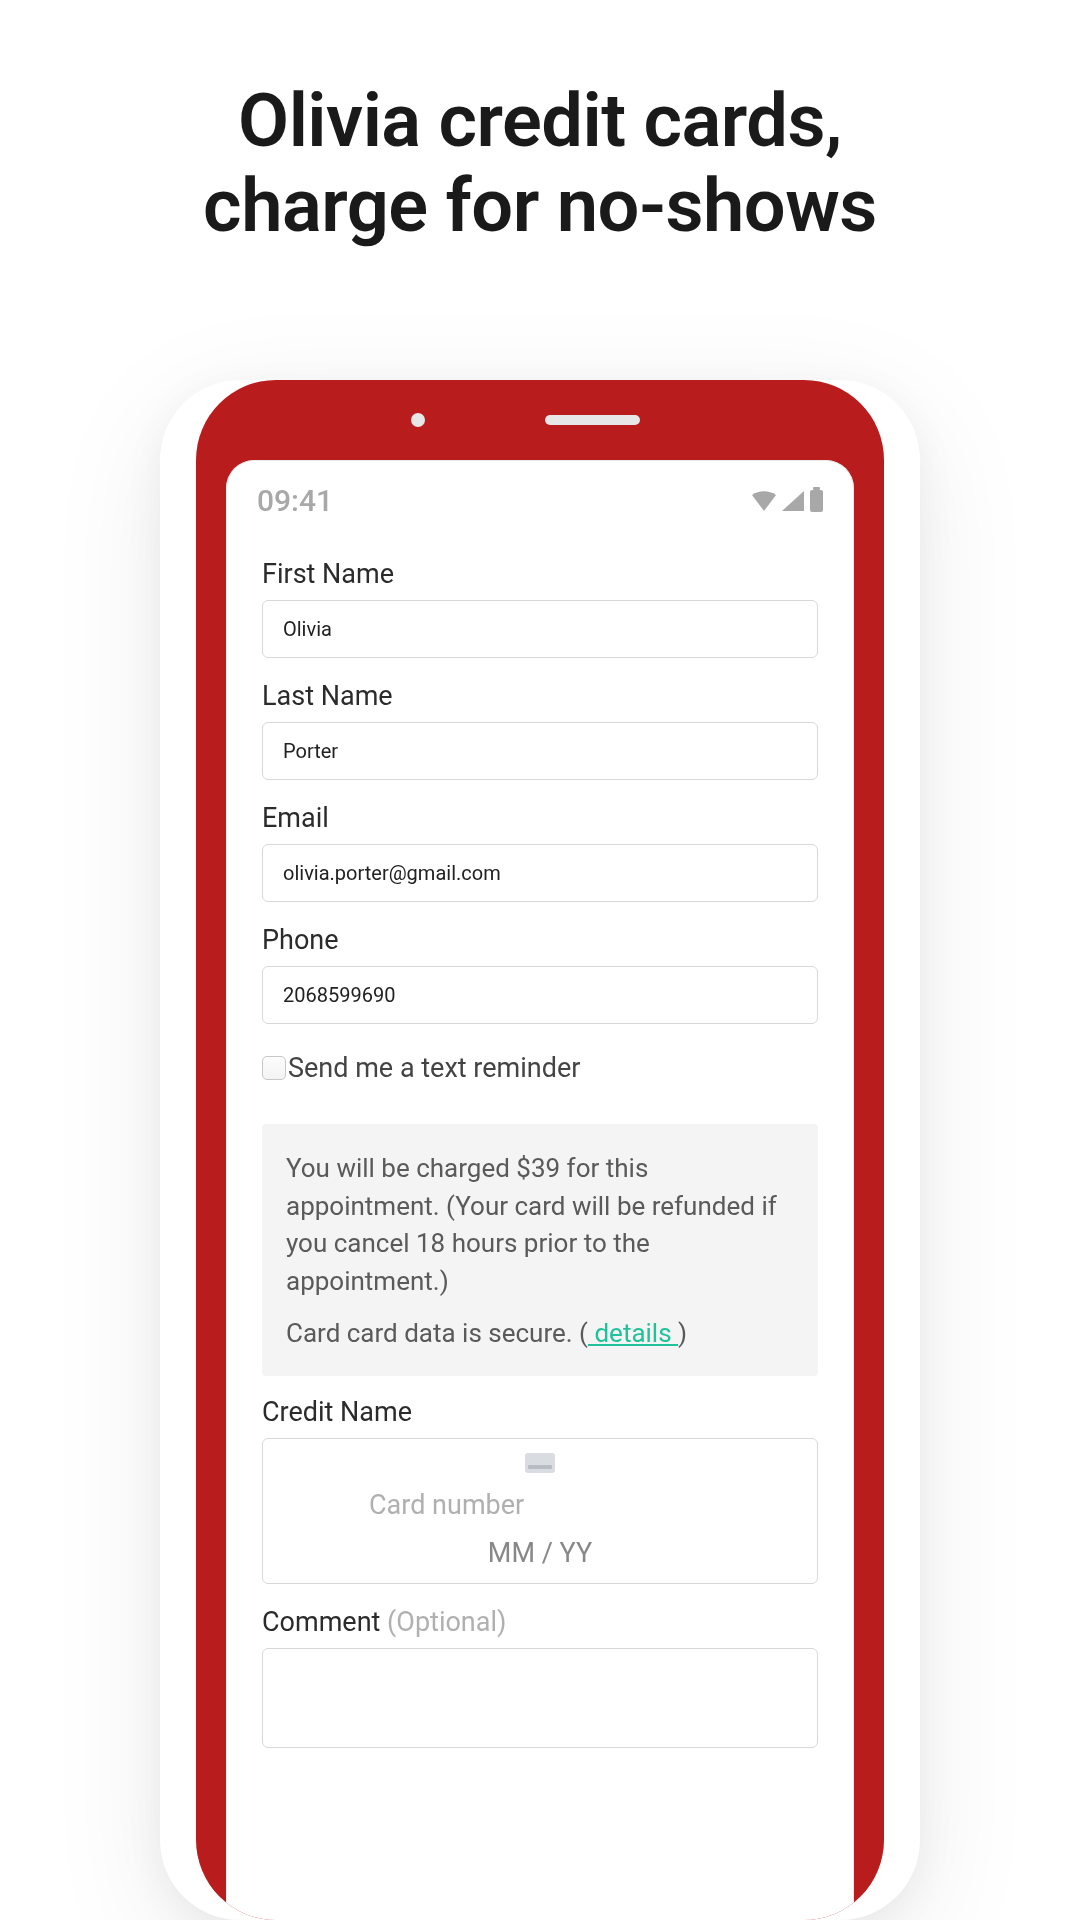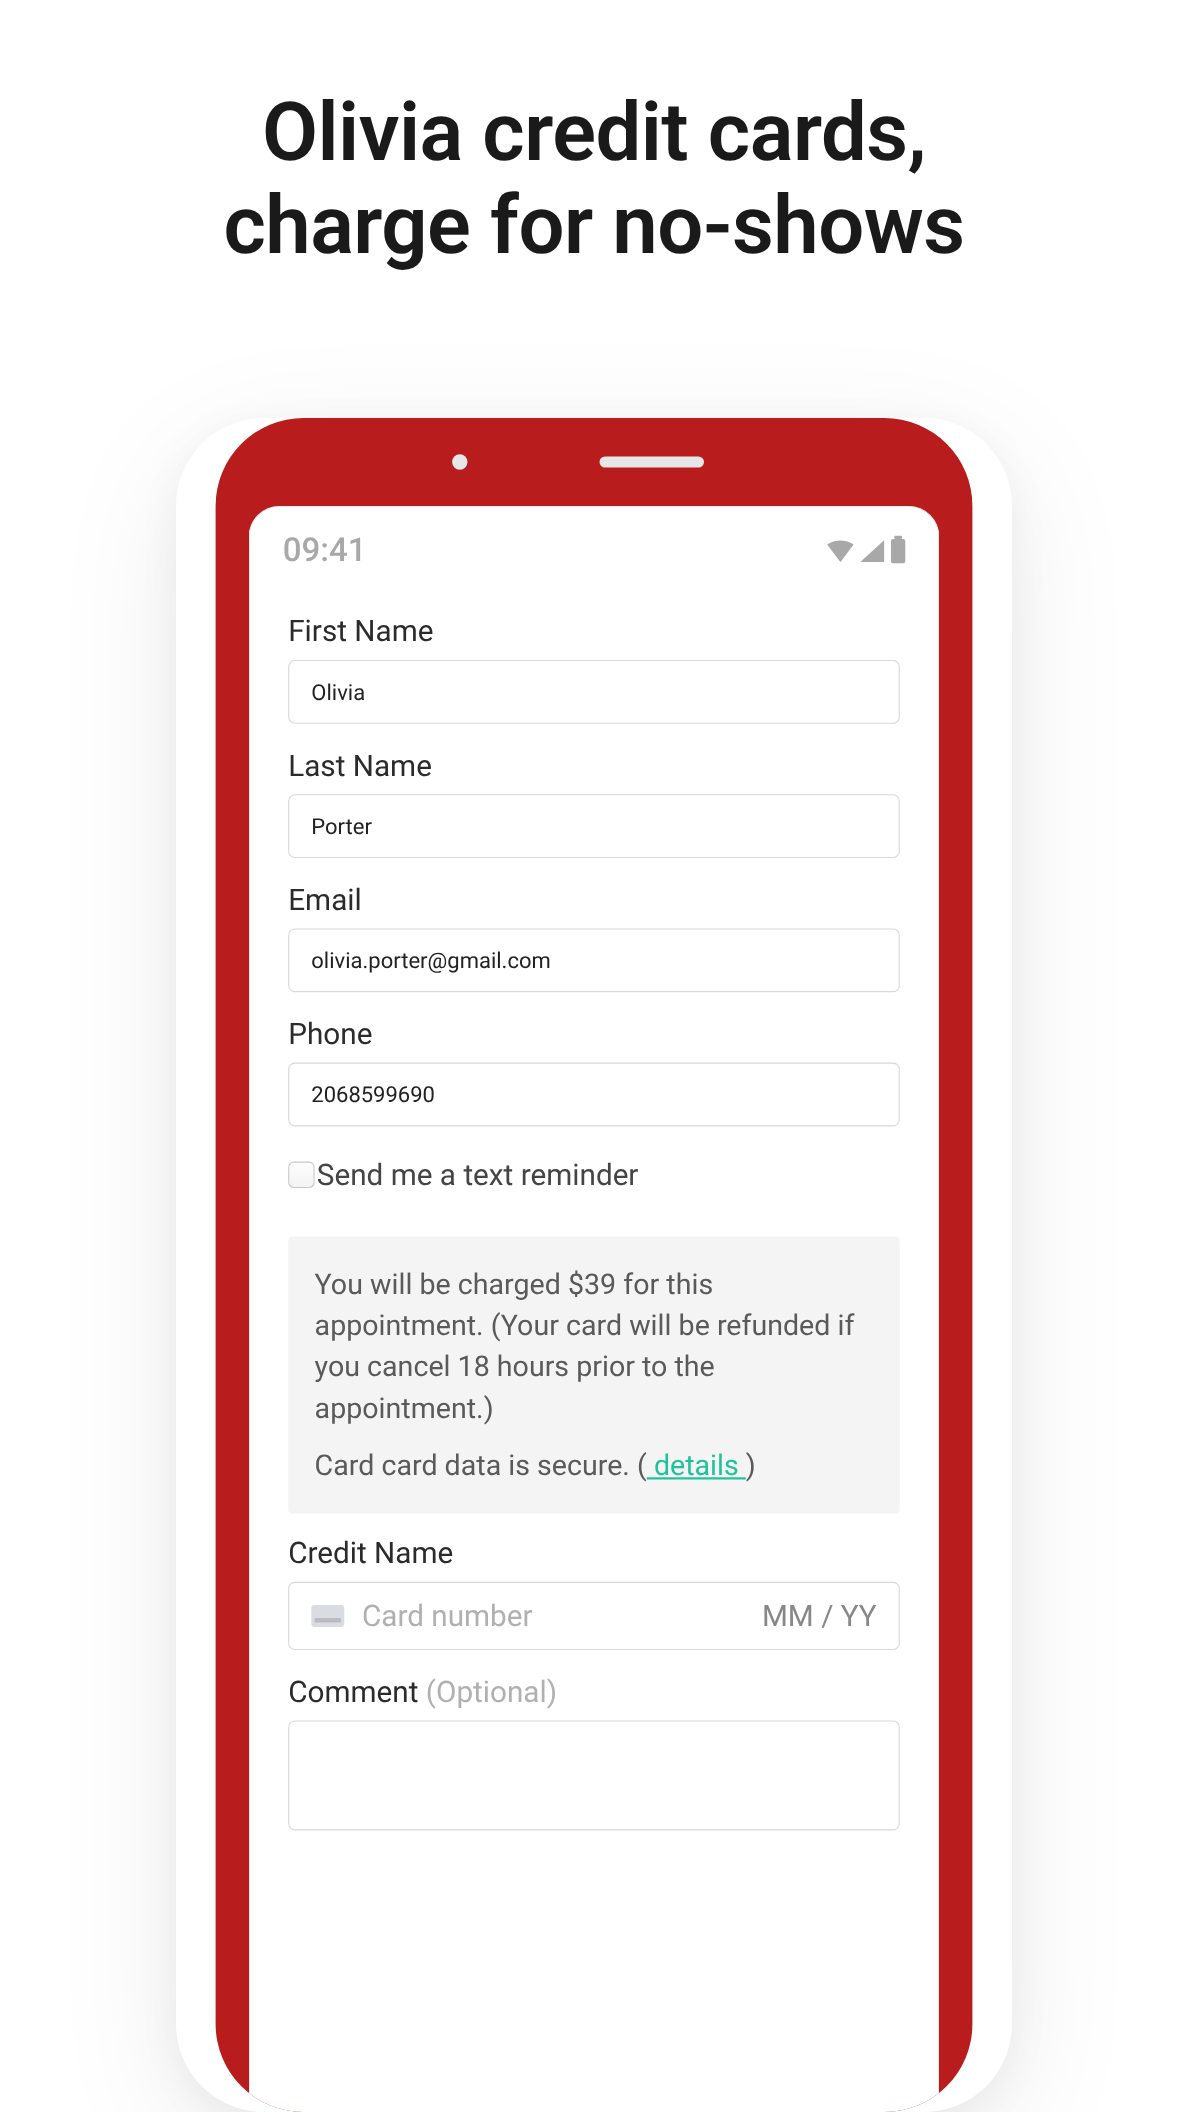--- a/index.html
+++ b/index.html
@@ -126,20 +126,21 @@
   .info-box p:last-child { margin-bottom: 0; }
   .link {
     color:#1fc29a;
     text-decoration: underline;
   }
   .cc-row {
     display:flex; align-items:center;
     border:1px solid #d8d8d8; border-radius:6px;
     padding: 14px 20px;
     gap:16px;
+    flex-direction:column;
   }
   .cc-icon {
     width:30px; height:20px; background:#d9dde2; border-radius:3px; position:relative; flex-shrink:0;
   }
   .cc-icon::after{
     content:""; position:absolute; left:3px; right:3px; bottom:4px; height:4px; background:#b8bdc4; border-radius:1px;
   }
   .cc-number {
     flex:1; border:none; outline:none; font-size:27px; font-family:inherit; color:#222;
   }

